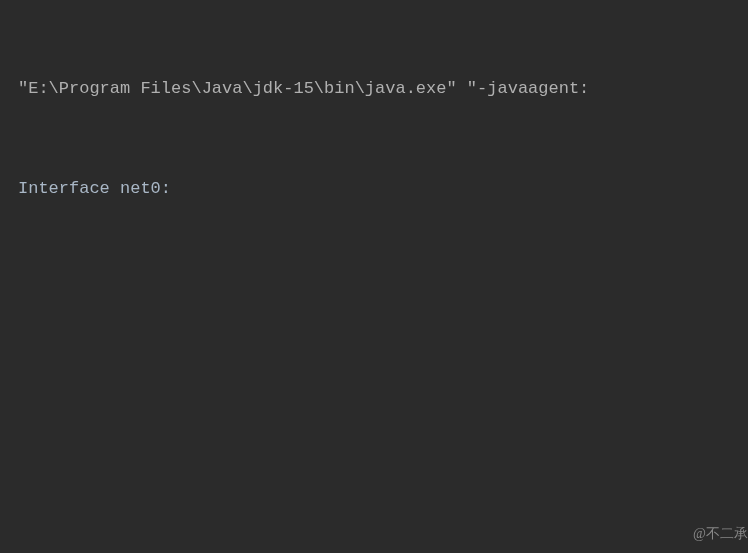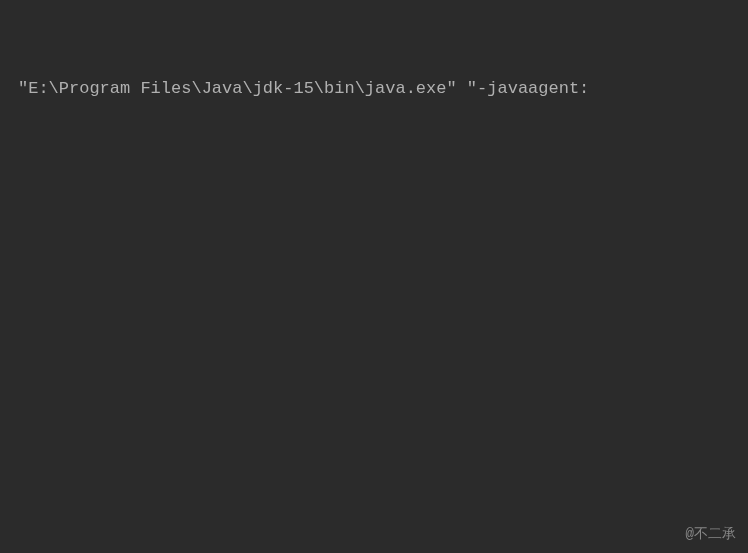--- a/index.html
+++ b/index.html
@@ -23,32 +23,33 @@
       white-space: pre;
     }
     .line {
       display: block;
     }
     .cmd-line {
       color: #b0b0b0;
     }
     .watermark {
       position: absolute;
-      right: 12px;
+      right: 0;
       bottom: 10px;
       color: #888;
       font-size: 14px;
-      font-family: Liberation Mono, monospace;
+      font-family: Liberation Serif, serif;
     }
   </style>
 </head>
 <body>
 
 <div class="console-output">
   <span class="line cmd-line">"E:\Program Files\Java\jdk-15\bin\java.exe" "-javaagent:</span>
+  <span class="line">Interface net0:</span>
   
   
   
   
   
   
   
   
   
   

